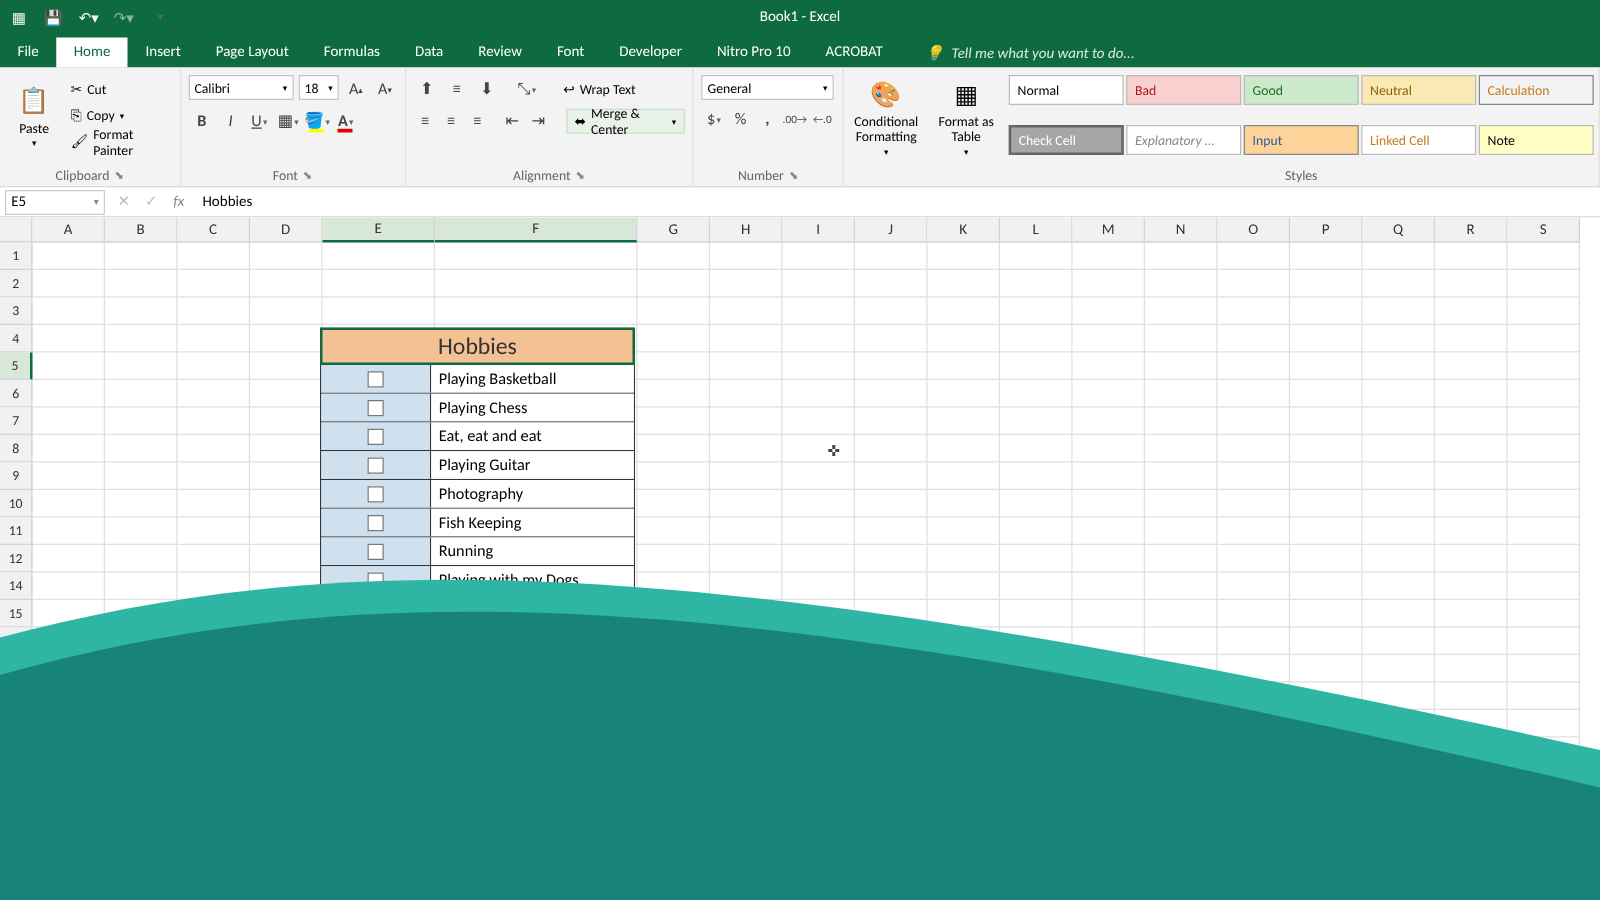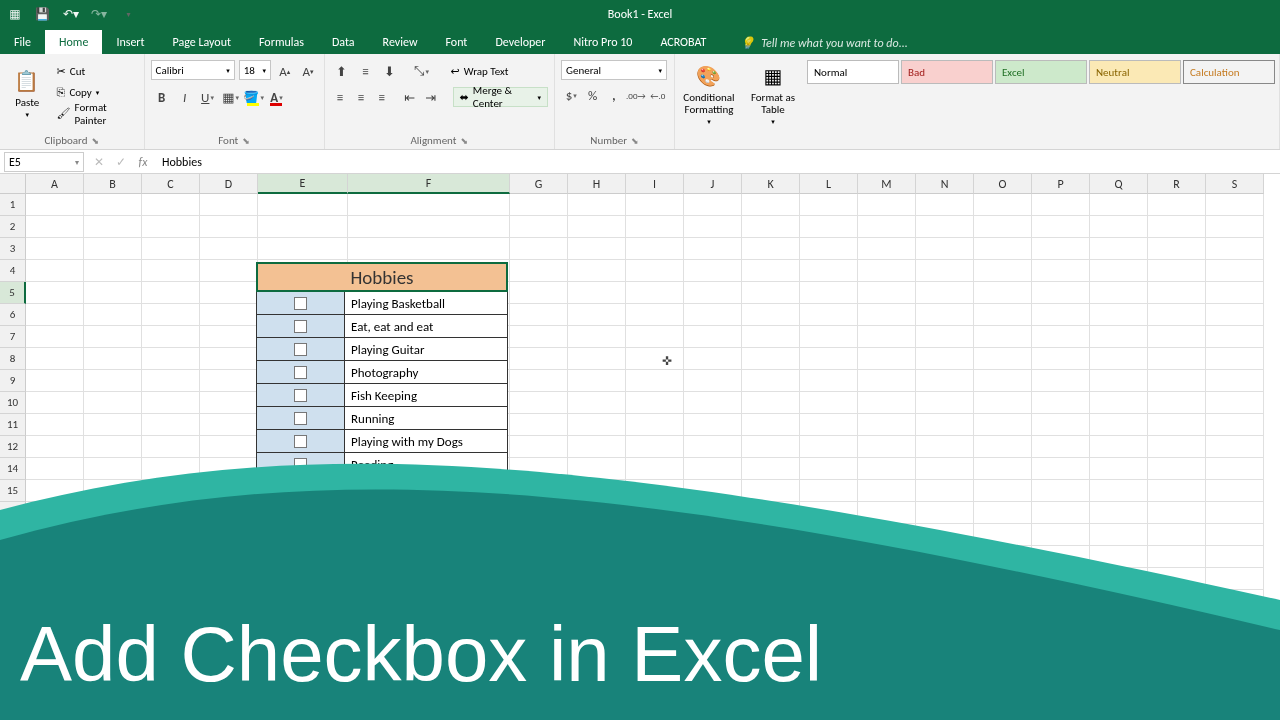--- a/index.html
+++ b/index.html
@@ -241,25 +241,35 @@
       </div>
     </div>
     <div class="label"></div>
   </div>
 
   <div class="group" style="flex:1">
     <div class="content" style="flex-direction:column;align-items:flex-start;gap:16px;padding:6px 4px 0">
       <div style="display:flex;gap:2px">
         <div class="style-cell" style="background:#fff">Normal</div>
         <div class="style-cell" style="background:#f9d0ce;color:#a3201e">Bad</div>
-        <div class="style-cell" style="background:#cde9cb;color:#1f6f24">Excel</div>
+        <div class="style-cell" style="background:#cde9cb;color:#1f6f24">Good</div>
         <div class="style-cell" style="background:#fbe9b5;color:#8a6500">Neutral</div>
         <div class="style-cell" style="background:#f3f3f3;color:#c57a1f;border:1px solid #888">Calculation</div>
       </div>
+      <div style="display:flex;gap:2px">
+        <div class="style-cell" style="background:#a6a6a6;color:#fff;border:2px solid #666">Check Cell</div>
+        <div class="style-cell" style="background:#fff;color:#888;font-style:italic">Explanatory ...</div>
+        <div class="style-cell" style="background:#fcd49a;color:#2f5a9a;border:1px solid #888">Input</div>
+        <div class="style-cell" style="background:#fff;color:#c57a1f">Linked Cell</div>
+        <div class="style-cell" style="background:#ffffc5">Note</div>
+      </div>
     </div>
+    <div class="label">
+        <span>Styles</span>
+      </div>
   </div>
 </div>
 
 <div class="fbar">
   <div class="namebox">
       <span>E5</span>
       <span style="font-size:8px;color:#888">▾</span>
     </div>
   <div class="fx-btn" style="color:#bbb">✕</div>
   <div class="fx-btn" style="color:#bbb">✓</div>
@@ -806,20 +816,26 @@
         <div class="hrow">
           <div class="hcheck">
             <div class="box"></div>
           </div>
           <div class="hlabel">Playing Basketball</div>
         </div>
         <div class="hrow">
           <div class="hcheck">
             <div class="box"></div>
           </div>
+          <div class="hlabel">Playing Chess</div>
+        </div>
+        <div class="hrow">
+          <div class="hcheck">
+            <div class="box"></div>
+          </div>
           <div class="hlabel">Eat, eat and eat</div>
         </div>
         <div class="hrow">
           <div class="hcheck">
             <div class="box"></div>
           </div>
           <div class="hlabel">Playing Guitar</div>
         </div>
         <div class="hrow">
           <div class="hcheck">
@@ -866,14 +882,13 @@
       </div>
   </div>
   <div class="cursor-plus"></div>
 </div>
 
 <div class="overlay">
   <svg viewBox="0 0 1280 290" preserveAspectRatio="none">
     <path d="M0,80 C300,0 600,20 1280,170 L1280,290 L0,290 Z" fill="#2fb5a3"></path>
     <path d="M0,110 C320,20 640,50 1280,200 L1280,290 L0,290 Z" fill="#18837a"></path>
   </svg>
-  <div class="text">Add Checkbox in Excel</div>
 </div>
 
 </body></html>

